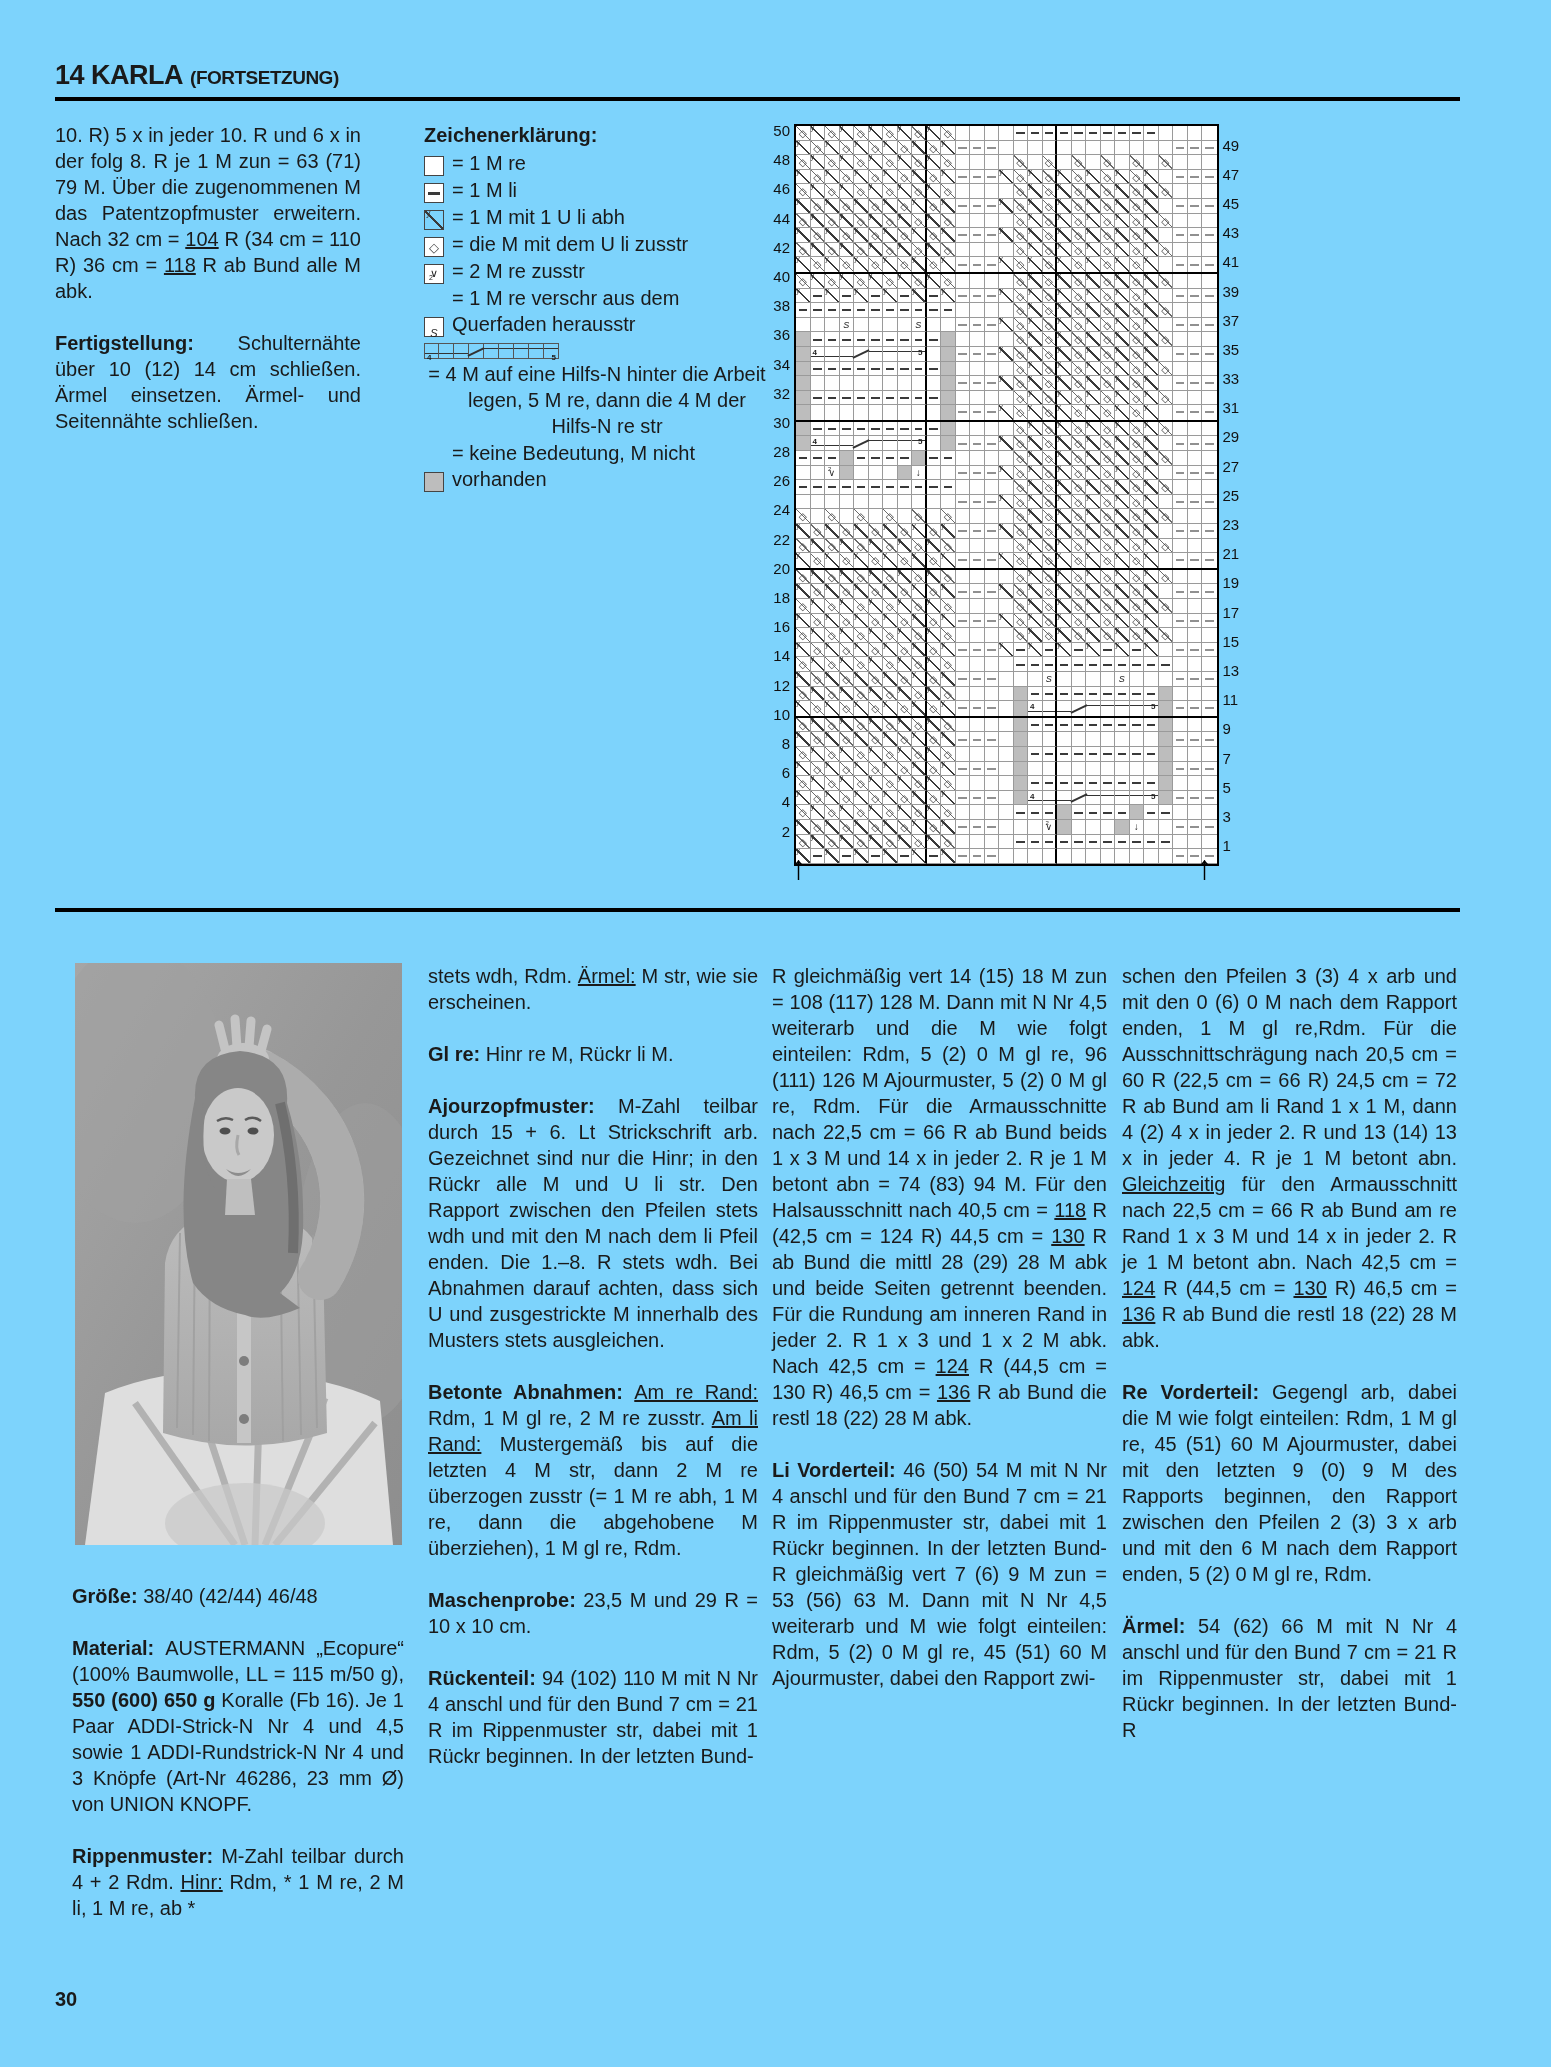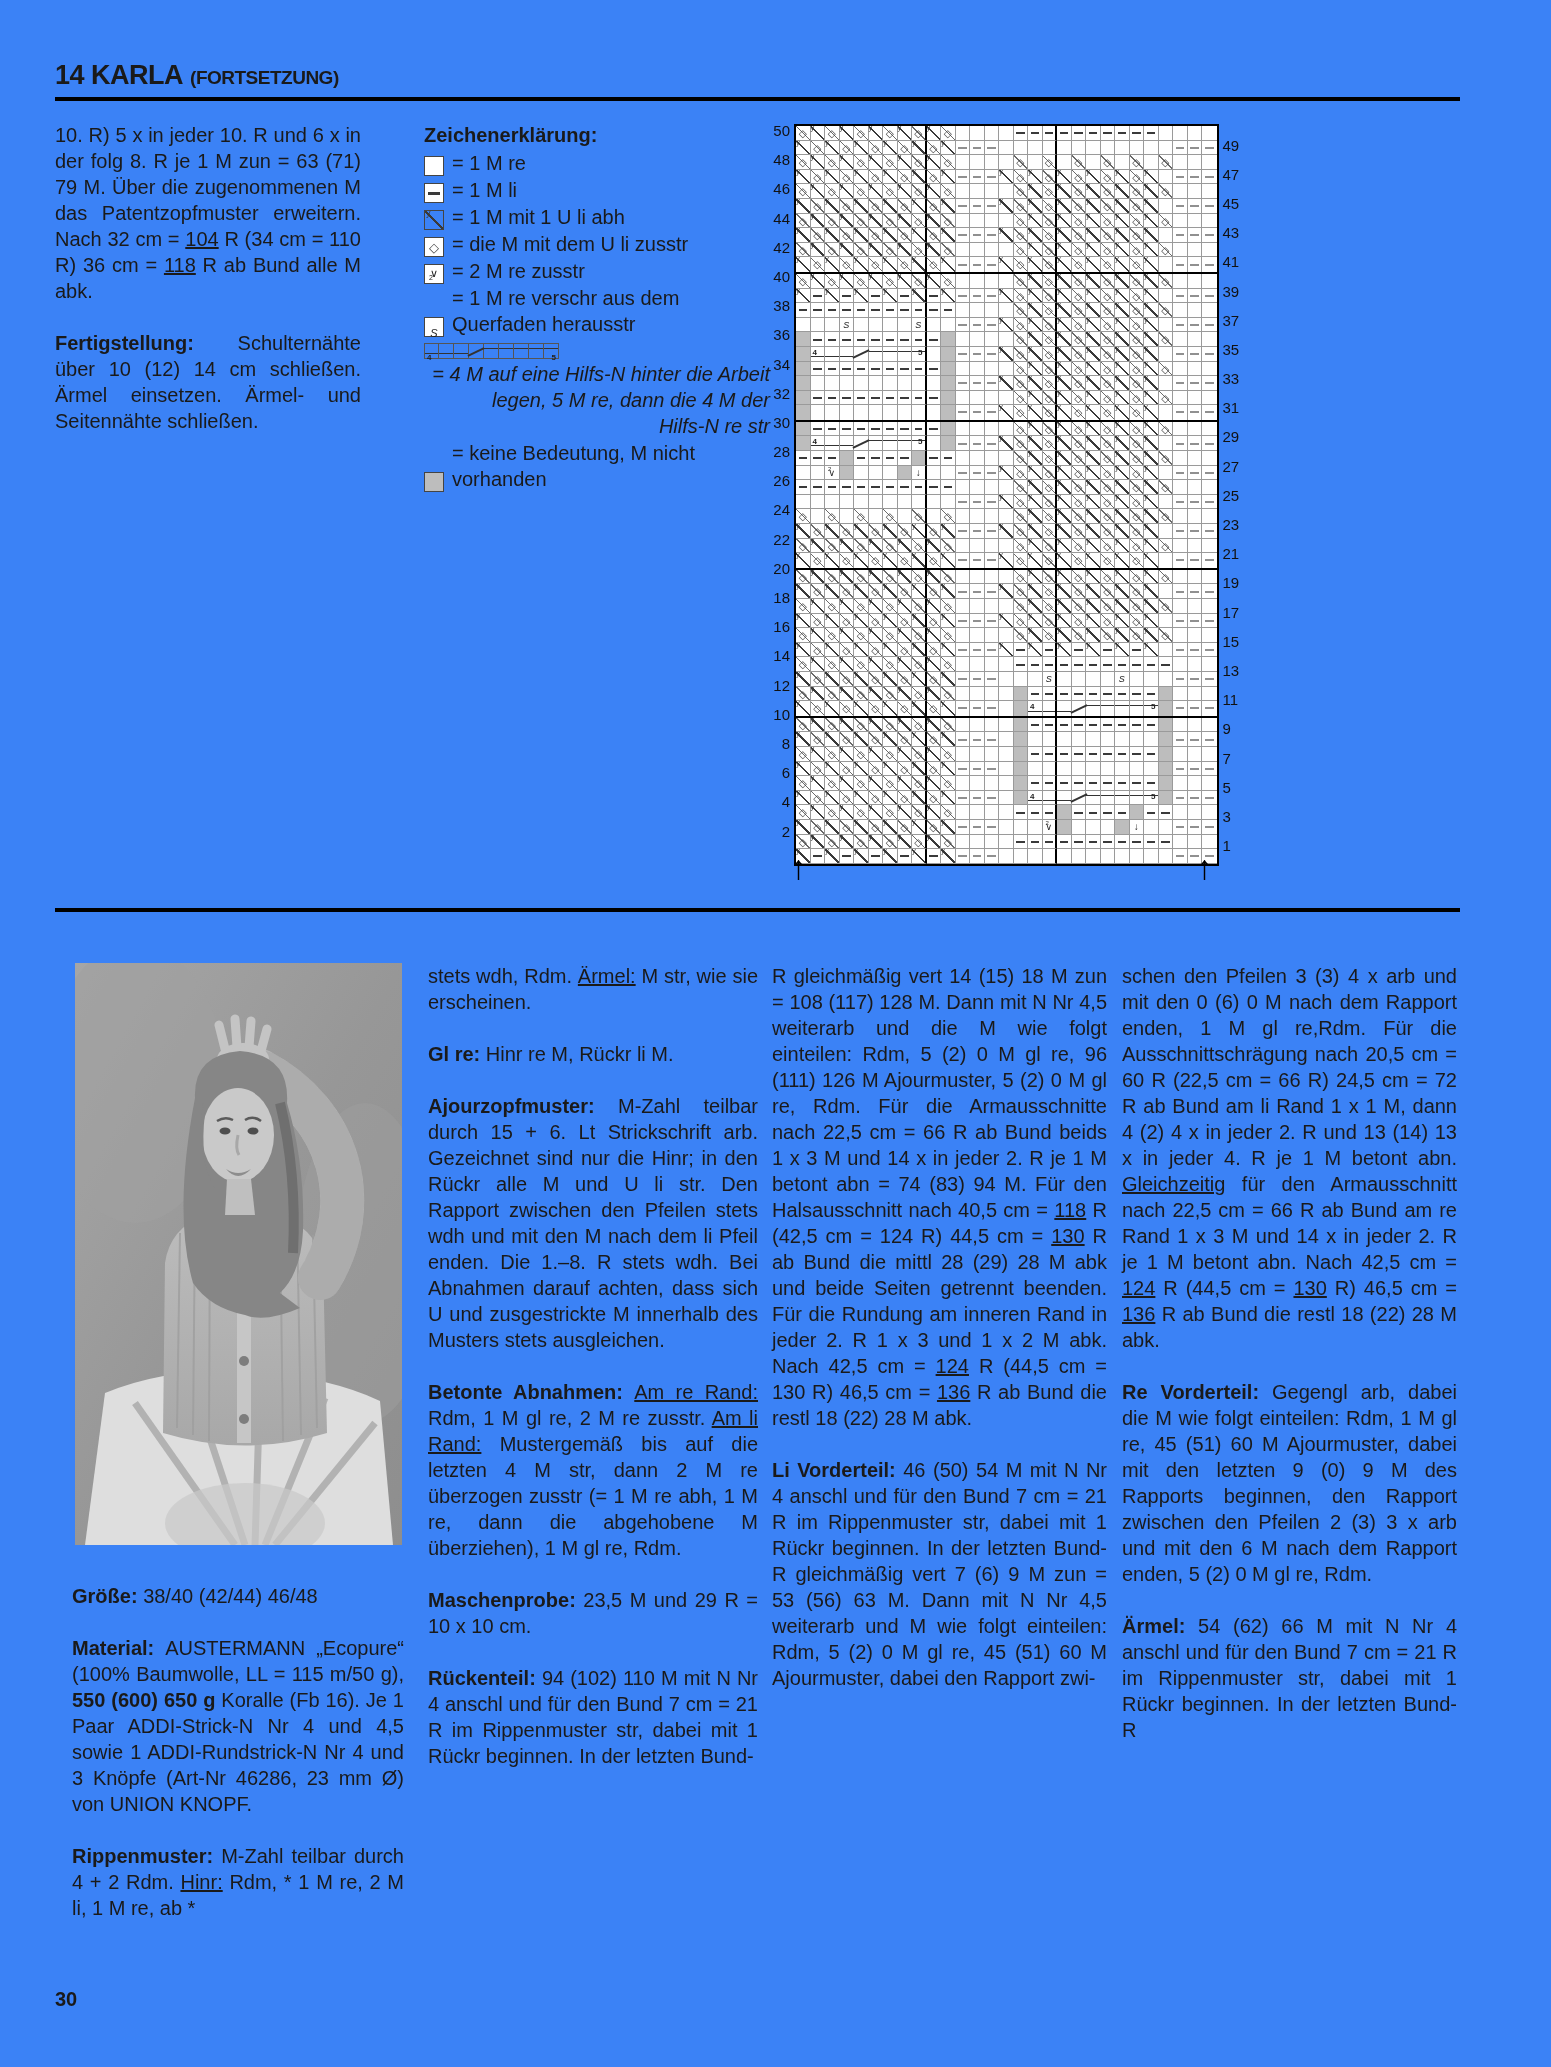--- a/index.html
+++ b/index.html
@@ -1,16 +1,16 @@
 <!DOCTYPE html>
 <html><head>
 <meta charset="utf-8">
 <style>
   html,body{margin:0;padding:0;background:#e8e8e8;}
-  #page{position:relative;width:1551px;height:2067px;background:#3b82f6;
+  #page{position:relative;width:1551px;height:2067px;background:#7dd3fc;
         font-family:"Liberation Sans","DejaVu Sans",sans-serif;color:#1a1a1a;overflow:hidden;}
   
   .sect-hdr{position:absolute;left:55px;width:1405px;}
   .sect-hdr .ttl{font-size:27px;font-weight:bold;letter-spacing:-0.5px;white-space:nowrap;}
   .sect-hdr .suffix{font-size:19px;font-weight:bold;}
   .sect-hdr .rule{height:4px;background:#000;margin-top:6px;}
   
   .tcol{position:absolute;font-size:20px;line-height:26px;text-align:justify;}
   .tcol p{margin:0 0 26px 0;}
   .tcol p:last-child{margin-bottom:0;}
@@ -20,21 +20,21 @@
   #legend{position:absolute;left:424px;top:122px;width:346px;font-size:20px;line-height:26px;}
   #legend .lg-title{font-weight:bold;margin-bottom:2px;}
   .leg-row{display:flex;align-items:flex-end;margin-bottom:1px;}
   .leg-ic{flex:0 0 20px;width:20px;height:20px;margin:4px 8px 0 0;position:relative;box-sizing:border-box;}
   .leg-sq{border:1.5px solid #444;background:#fff;}
   .leg-txt{flex:1;text-align:left;}
   .leg-block{margin-bottom:1px;}
   .leg-strip{display:flex;margin:6px 0 2px 0;}
   .leg-strip .cell{flex:0 0 15px;height:16px;border:1px solid #555;border-left:none;}
   .leg-strip .cell:first-child{border-left:1px solid #555;}
-  .leg-blktxt{text-indent:-20px;padding-left:20px;text-align:right;font-style:italic;}
+  .leg-blktxt{text-indent:-20px;padding-left:20px;text-align:center;}
   
   .g-diag{background:linear-gradient(45deg,transparent 45%,#3a3a3a 45%,#3a3a3a 55%,transparent 55%);}
   .g-y::before{content:'y';position:absolute;top:-2px;left:1px;font-size:9px;line-height:9px;color:#3a3a3a;}
   .g-diam::after{content:'◇';position:absolute;left:0;right:0;top:0;bottom:0;text-align:center;font-size:13px;line-height:19px;color:#3a3a3a;}
   .g-dash::after{content:'';position:absolute;left:3px;right:3px;top:45%;height:2.5px;background:#3a3a3a;}
   .g-v2::after{content:'∨';position:absolute;left:0;right:0;text-align:center;top:3px;font-size:11px;line-height:11px;color:#222;}
   .g-v2::before{content:'2';position:absolute;top:0;left:4px;font-size:7px;color:#222;}
   .g-arr::after{content:'↓';position:absolute;left:0;right:0;text-align:center;top:1px;font-size:13px;color:#222;}
   .g-s::after{content:'S';position:absolute;left:0;right:0;text-align:center;top:2px;font-size:11px;font-style:italic;color:#222;}
   .g-gray{background:#bdbdbd;}

